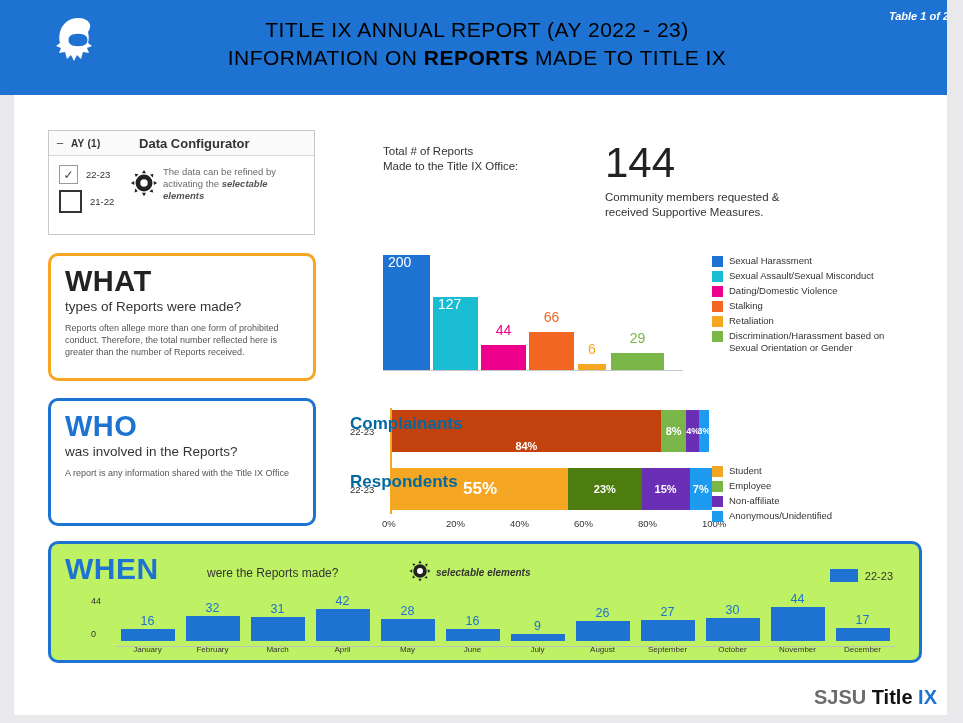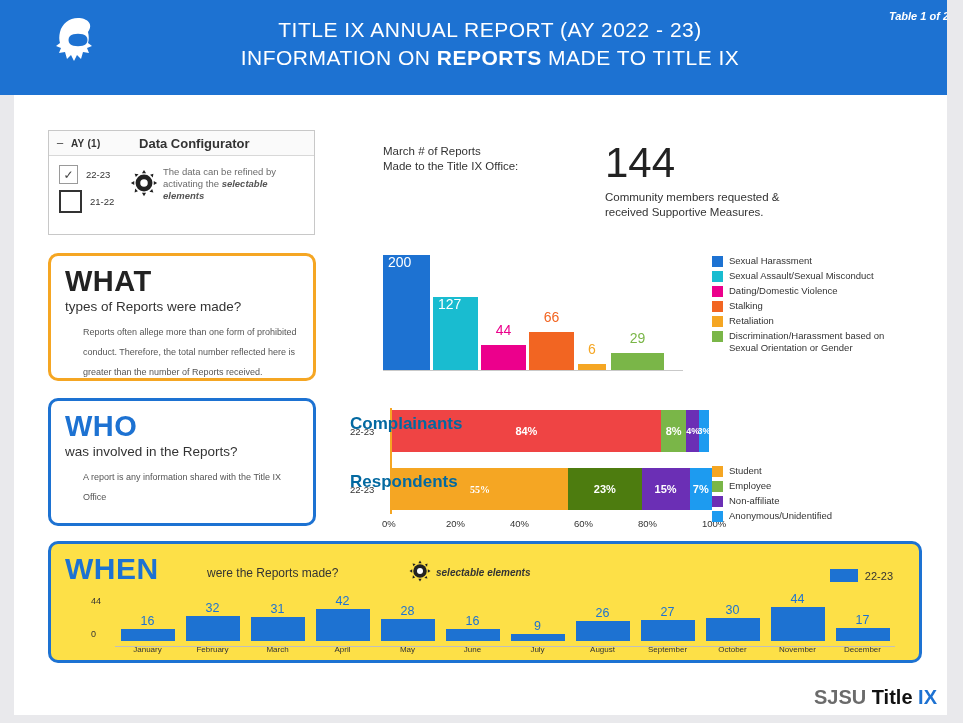--- a/index.html
+++ b/index.html
@@ -11,21 +11,21 @@
   }
   #page{
     position:relative;width:963px;height:723px;background:#ffffff;
   }
   
   #header{
     position:absolute;left:0;top:0;width:963px;height:95px;
     background:#1d72d2;
   }
   #header .title-wrap{
-    position:absolute;left:130px;top:16px;width:720px;text-align:center;color:#ffffff;
+    position:absolute;left:117px;top:16px;width:720px;text-align:center;color:#000000;
   }
   #header .line1{font-size:21px;letter-spacing:.5px;line-height:28px;}
   #header .line2{font-size:21px;letter-spacing:.5px;line-height:28px;}
   #header .line2 b{font-weight:bold;}
   #table-label{
     position:absolute;right:14px;top:10px;color:#ffffff;font-size:11px;
     font-style:italic;font-weight:bold;
   }
   #logo{
     position:absolute;left:42px;top:14px;width:72px;height:72px;
@@ -73,21 +73,21 @@
   #kpi2{left:605px;top:140px;}
 
   
   .callout{position:absolute;background:#fff;border-radius:10px;}
   #what-box{left:48px;top:253px;width:262px;height:122px;border:3px solid #f5a623;}
   #who-box{left:48px;top:398px;width:262px;height:122px;border:3px solid #1d72d2;}
   .callout h2{margin:0;font-size:29px;font-weight:bold;letter-spacing:.5px;}
   #what-box h2{color:#222;padding:9px 0 0 14px;}
   #who-box h2{color:#1d72d2;padding:9px 0 0 14px;}
   .callout .sub{font-size:13.5px;color:#333;padding:1px 0 0 14px;}
-  .callout .fine{font-size:9px;color:#555;line-height:20px;padding:8px 16px 0 32px;}
+  .callout .fine{font-size:9px;color:#555;line-height:12px;padding:8px 16px 0 14px;}
 
   
   #colchart{position:absolute;left:383px;top:250px;width:300px;height:120px;}
   .colbar{position:absolute;bottom:0;}
   .colval{position:absolute;font-size:14px;}
   #col-baseline{position:absolute;left:383px;top:370px;width:300px;height:1px;background:#c9c9c9;}
 
   
   #col-legend{position:absolute;left:712px;top:255px;width:200px;}
   .lg-row{display:flex;align-items:flex-start;margin-bottom:3px;}
@@ -101,21 +101,21 @@
   .sb-seg{height:100%;display:flex;align-items:center;justify-content:center;color:#fff;font-size:11px;font-weight:bold;}
   .sb-name{position:absolute;left:10px;top:6px;font-size:17px;font-weight:bold;color:#0369a1;}
   #sb-vline{position:absolute;left:50px;top:8px;width:2px;height:106px;background:#f5a623;}
   #sb-xaxis{position:absolute;left:52px;top:118px;width:320px;}
   .sb-tick{position:absolute;font-size:9.5px;color:#333;top:0;}
   #stack-legend{position:absolute;left:712px;top:465px;width:200px;}
 
   
   #when-box{
     position:absolute;left:48px;top:541px;width:868px;height:116px;
-    border:3px solid #1d72d2;border-radius:10px;background:#fde047;
+    border:3px solid #1d72d2;border-radius:10px;background:#bef264;
   }
   #when-title{position:absolute;left:14px;top:8px;font-size:30px;font-weight:bold;color:#1d72d2;letter-spacing:.5px;}
   #when-sub{position:absolute;left:156px;top:22px;font-size:12px;color:#333;}
   #when-gear{position:absolute;left:357px;top:15px;}
   #when-sel{position:absolute;left:385px;top:23px;font-size:10px;font-style:italic;font-weight:bold;color:#333;}
   #when-legend{position:absolute;right:26px;top:25px;display:flex;align-items:center;}
   #when-legend .sw{width:28px;height:13px;background:#1d72d2;margin-right:7px;}
   #when-legend .tx{font-size:11px;color:#333;}
   #monthchart{position:absolute;left:64px;top:52px;width:780px;height:58px;}
   .mbar{position:absolute;bottom:13px;background:#1d72d2;}
@@ -182,21 +182,21 @@
         </svg>
       </div>
       <div id="cfg-note">
         <span>The data can be refined by activating the </span><b>selectable elements</b>
       </div>
     </div>
   </div>
 
   <div class="kpi" id="kpi1">
     <div class="lbl">
-      <span>March # of Reports</span><br>
+      <span>Total # of Reports</span><br>
       <span>Made to the Title IX Office:</span>
     </div>
   </div>
   <div class="kpi" id="kpi2">
     <div class="num">144</div>
     <div class="lbl">
       <span>Community members requested &amp;</span><br>
       <span>received Supportive Measures.</span>
     </div>
   </div>
@@ -253,37 +253,37 @@
         <div class="lg-sw" style="background: rgb(122, 182, 72);"></div>
         <div class="lg-tx">Discrimination/Harassment based on Sexual Orientation or Gender</div>
       </div>
     </div>
 
   <div id="stacked">
     <div id="sb-vline"></div>
     <div class="sb-axis-label" style="left:10px;top:26px;">22-23</div>
     <div class="sb-axis-label" style="left:10px;top:84px;">22-23</div>
     <div class="sb-row" id="sb-row-0" style="top:10px;">
-        <div class="sb-seg" style="width: 84%; background: #ef4444;">
+        <div class="sb-seg" style="width: 84%; background: #c2410c; align-items: flex-end;">
           <span style="font-size: 11px; white-space: nowrap;">84%</span>
         </div>
         <div class="sb-seg" style="width: 8%; background: rgb(122, 182, 72);">
           <span style="font-size: 11px; white-space: nowrap;">8%</span>
         </div>
         <div class="sb-seg" style="width: 4%; background: rgb(107, 47, 181);">
           <span style="font-size: 9px; white-space: nowrap;">4%</span>
         </div>
         <div class="sb-seg" style="width: 3%; background: rgb(29, 155, 240);">
           <span style="font-size: 9px; white-space: nowrap;">3%</span>
         </div>
       </div>
     <div class="sb-name" style="top:14px;">Complainants</div>
     <div class="sb-row" id="sb-row-1" style="top:68px;">
         <div class="sb-seg" style="width: 55%; background: rgb(245, 166, 35);">
-          <span style="font-size: 10px; white-space: nowrap; font-family: Liberation Serif, serif;">55%</span>
+          <span style="font-size: 17px; white-space: nowrap;">55%</span>
         </div>
         <div class="sb-seg" style="width: 23%; background: #4d7c0f;">
           <span style="font-size: 11px; white-space: nowrap;">23%</span>
         </div>
         <div class="sb-seg" style="width: 15%; background: rgb(107, 47, 181);">
           <span style="font-size: 11px; white-space: nowrap;">15%</span>
         </div>
         <div class="sb-seg" style="width: 7%; background: rgb(29, 155, 240);">
           <span style="font-size: 11px; white-space: nowrap;">7%</span>
         </div>

